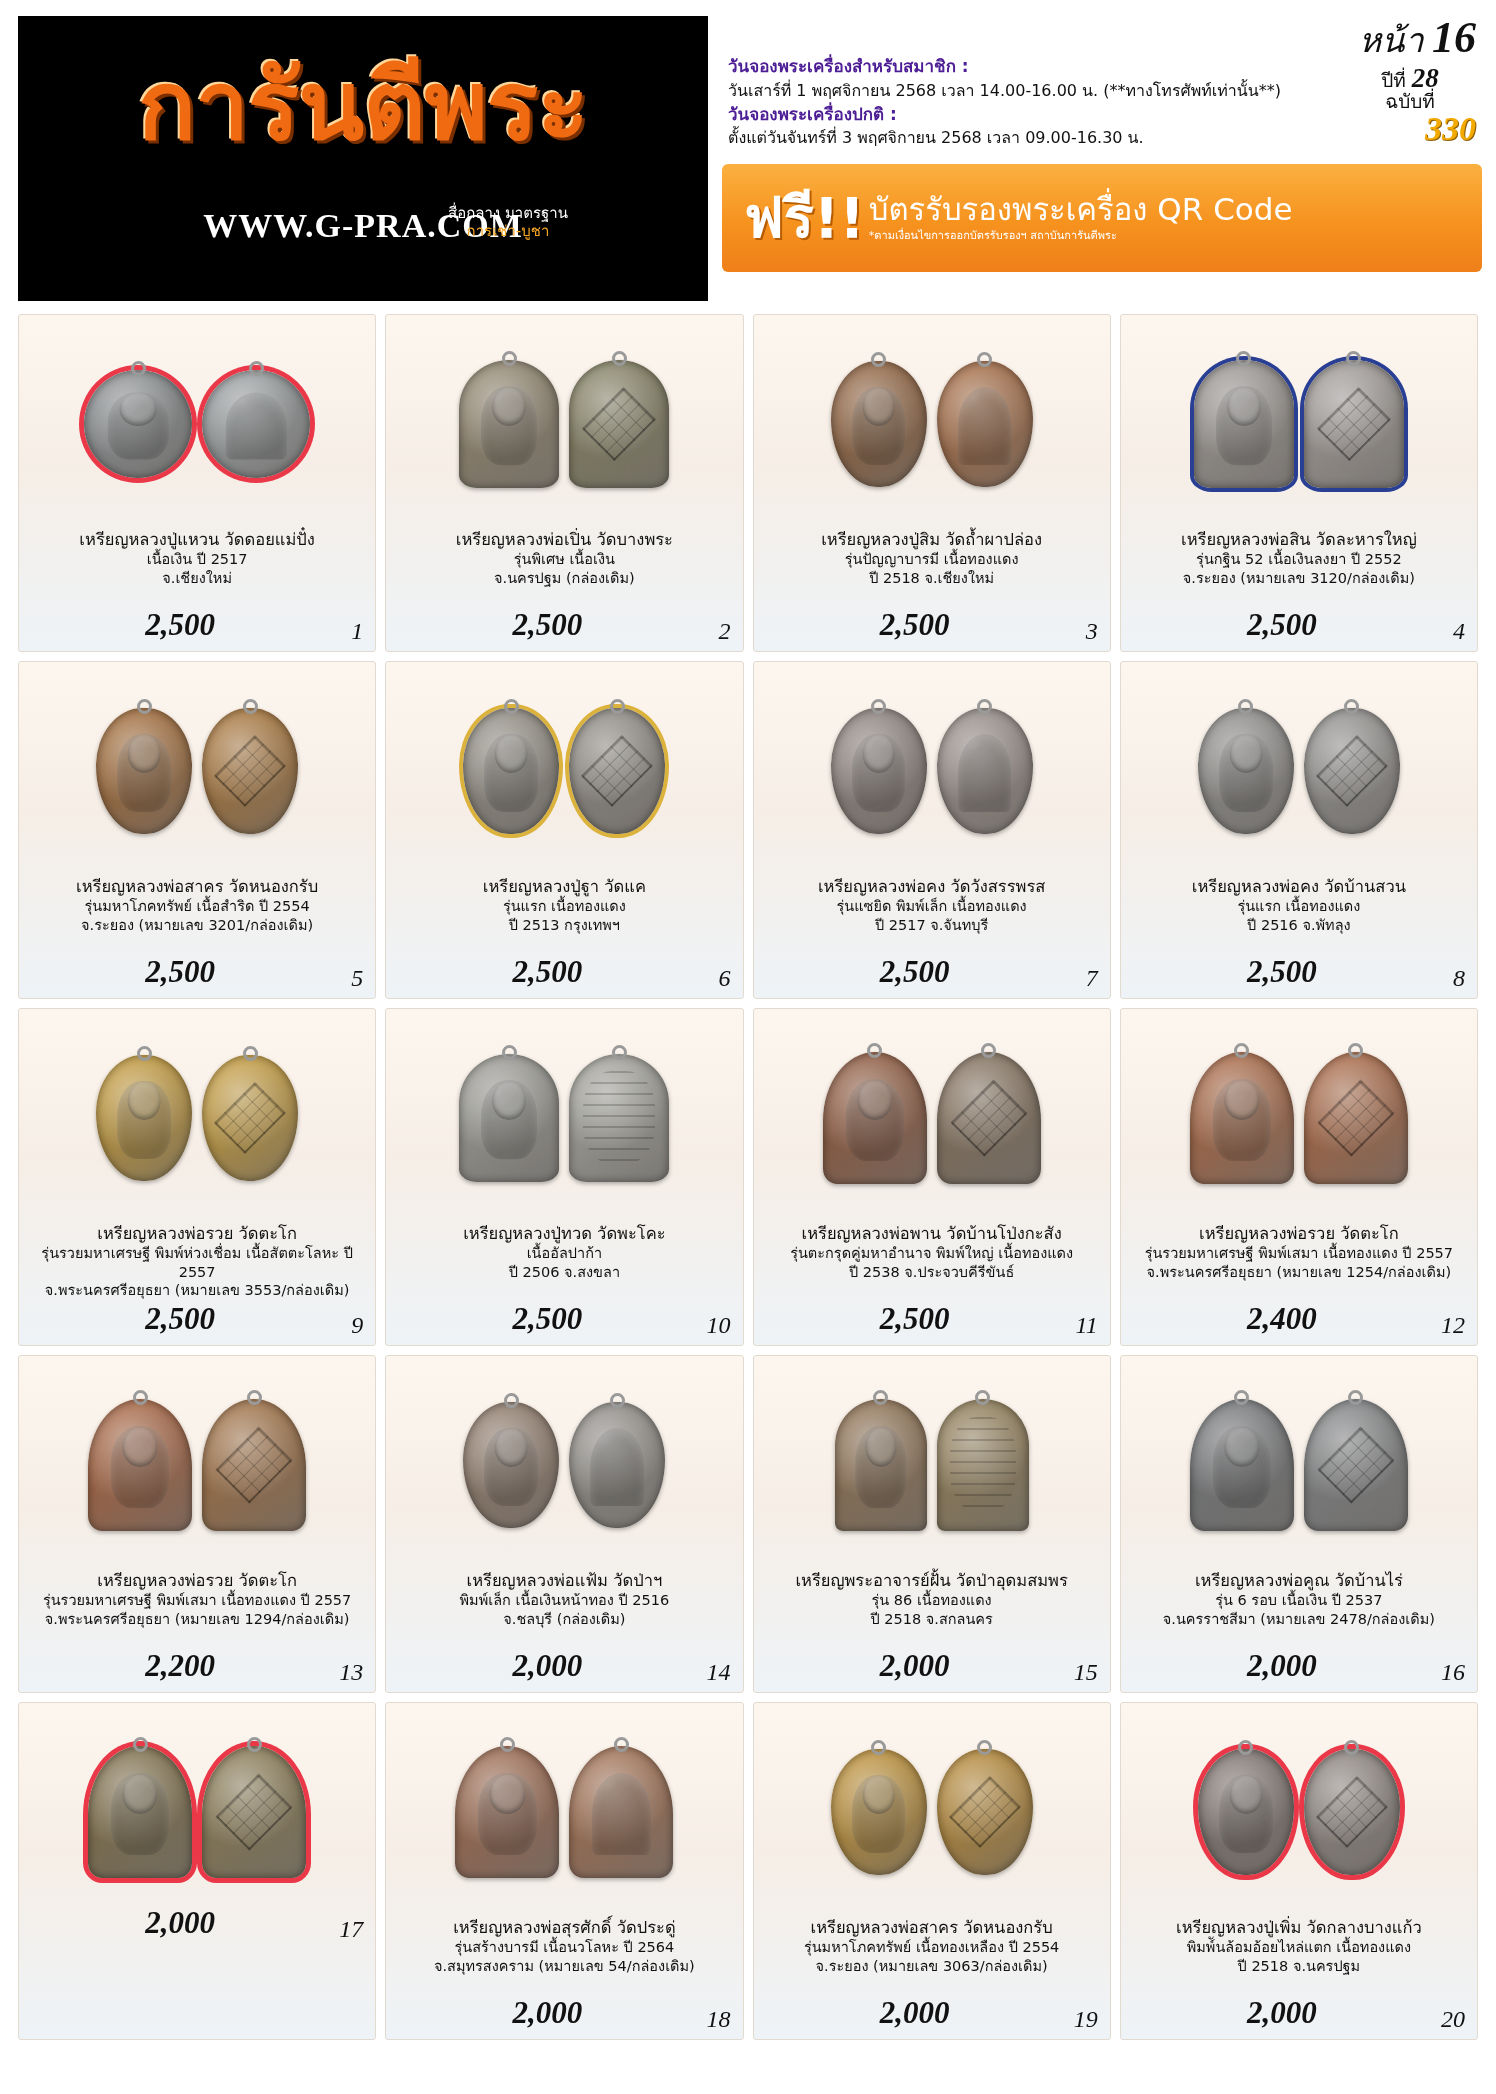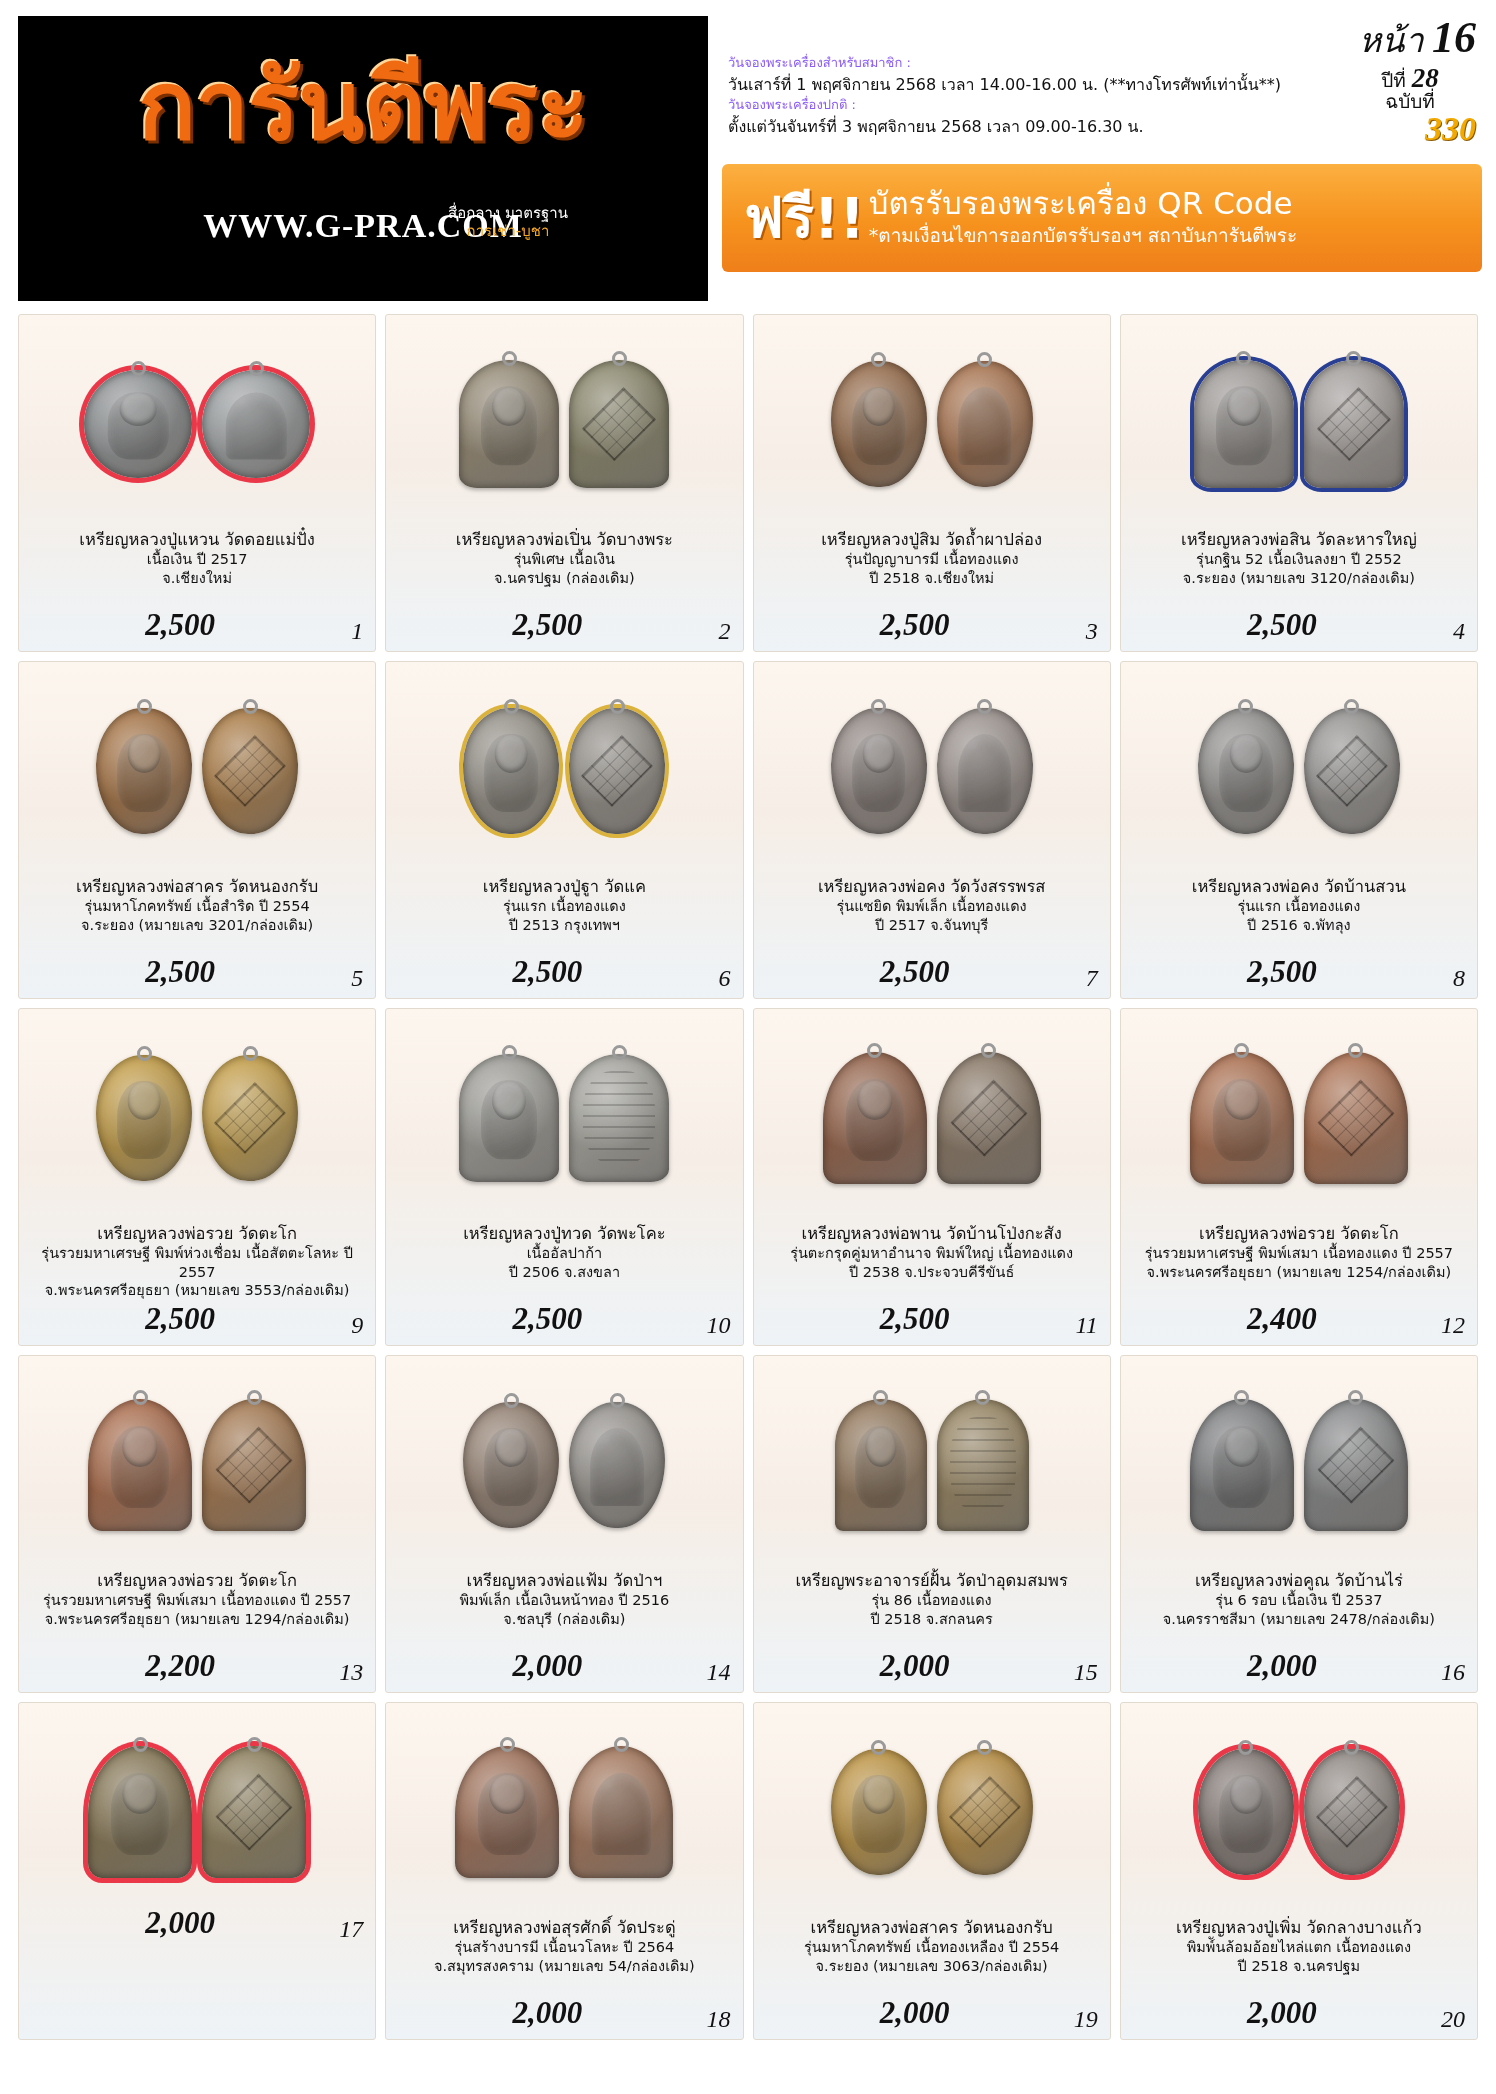--- a/index.html
+++ b/index.html
@@ -99,42 +99,42 @@
     text-shadow:1px 1px 0 #8a5a00;
     line-height:1;
     text-align:right;
   }
   .notice {
     position:absolute;
     top:38px; left:20px;
     width:640px;
     line-height:1.45;
   }
-  .notice .red { color:#8b5cf6; font-size:13px; font-weight:normal; }
+  .notice .red { color:#4c1d95; font-size:17px; font-weight:bold; }
   .notice .blk { color:#111; font-size:16px; }
   .promo {
     position:absolute;
     left:14px; top:148px;
     width:760px; height:108px;
     background:linear-gradient(180deg,#fbb040 0%,#f6921e 55%,#ef7f1a 100%);
     border-radius:6px;
     display:flex;
     align-items:center;
     padding-left:22px;
   }
   .promo .free {
     font-size:56px;
     font-weight:bold;
     color:#ffffff;
     text-shadow:2px 2px 0 #b85c00;
     line-height:1;
     margin-right:4px;
   }
   .promo .promo-txt .l1 { font-size:31px; color:#ffffff; line-height:1.1;}
-  .promo .promo-txt .l2 { font-size:19px; color:#ffffff; }
+  .promo .promo-txt .l2 { font-size:11px; color:#ffffff; }
 
   
   .grid {
     display:grid;
     grid-template-columns:repeat(4, 1fr);
     gap:9px;
     margin-top:8px;
   }
   .cell {
     background:linear-gradient(180deg,#fdf6ef 0%, #f6eee6 45%, #eef3f7 100%);

